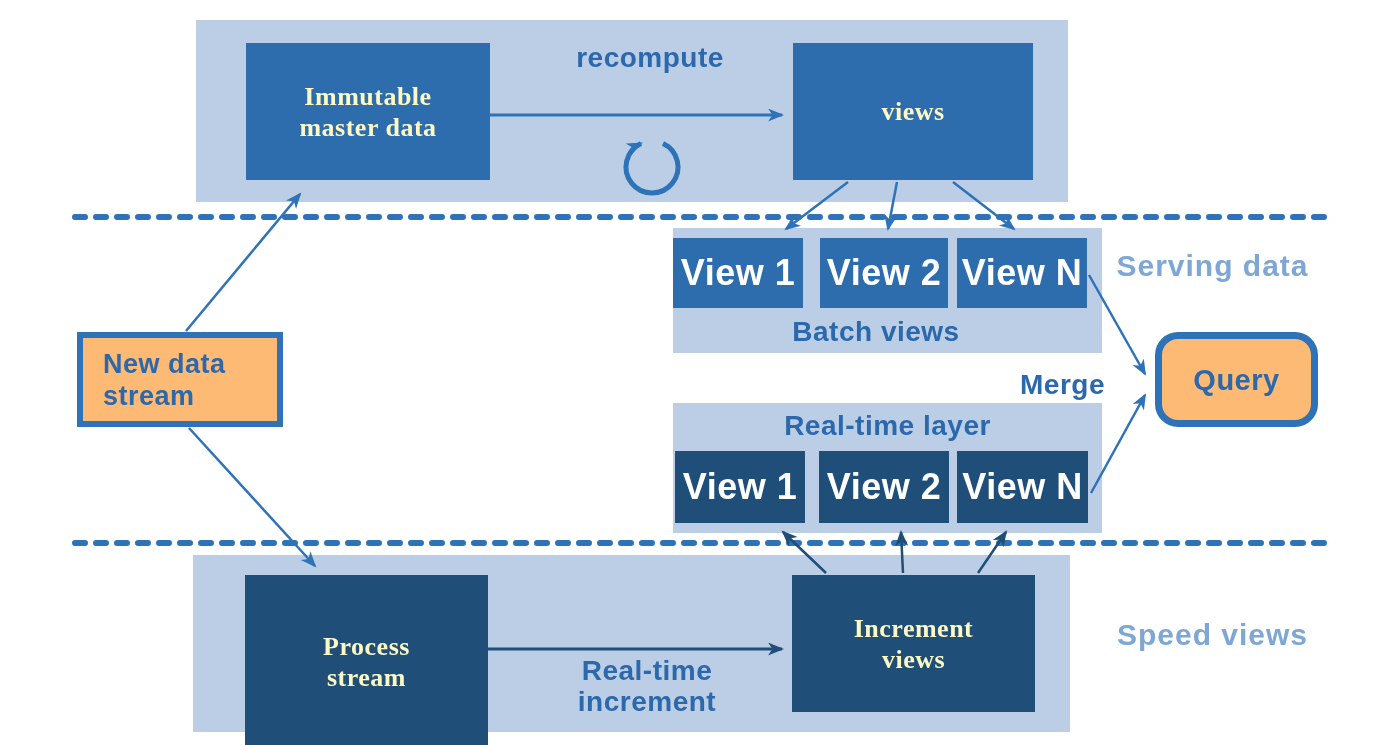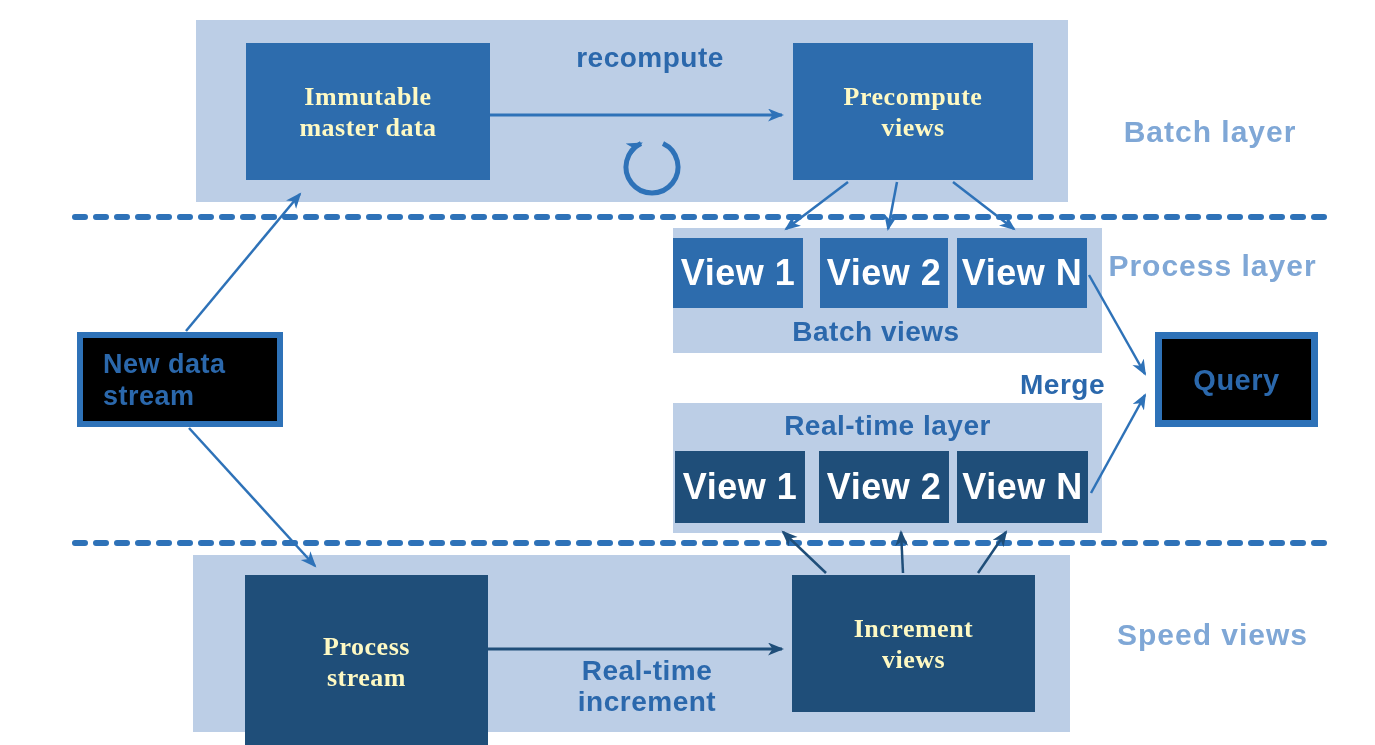--- a/index.html
+++ b/index.html
@@ -11,21 +11,21 @@
   .overlay{position:absolute;left:0;top:0;z-index:2;}
   .node{
     position:absolute;z-index:3;display:flex;flex-direction:column;
     align-items:center;justify-content:center;text-align:center;
     color:#fef9c3;font-size:26px;line-height:31px;letter-spacing:.5px;font-family:Liberation Serif, serif;
   }
   .node.medium{background:var(--box-medium);}
   .node.dark{background:var(--box-dark);}
   .outline-node{
     position:absolute;z-index:3;display:flex;flex-direction:column;justify-content:center;
-    background:#000000;border:6px solid var(--accent);box-sizing:border-box;
+    background:#fdba74;border:6px solid var(--accent);box-sizing:border-box;
     color:var(--caption);font-size:27px;line-height:32px;letter-spacing:.5px;
   }
   .outline-node.left{align-items:flex-start;padding-left:20px;text-align:left;}
   .outline-node.center{align-items:center;text-align:center;font-size:29px;border-width:7px;}
   .view-box{
     position:absolute;z-index:3;display:flex;align-items:center;justify-content:center;
     color:#ffffff;font-size:36px;letter-spacing:.5px;
   }
   .view-box.medium{background:var(--box-medium);}
   .view-box.dark{background:var(--box-dark);}
@@ -86,46 +86,44 @@
   <div class="node medium" style="left:246px;top:43px;width:244px;height:137px;">
     <span>Immutable</span>
     <span>master data</span>
   </div>
 
   <div class="caption" style="left:540px;top:42px;width:220px;">
     <div>recompute</div>
   </div>
 
   <div class="node medium" style="left:793px;top:43px;width:240px;height:137px;">
-    <span>Precompute</span>
     <span>views</span>
   </div>
 
-  <div class="layer-label" style="left:1085px;top:115px;width:250px;">Batch layer</div>
 
   <div class="view-box medium" style="left:673px;top:238px;width:130px;height:70px;">View 1</div>
   <div class="view-box medium" style="left:820px;top:238px;width:128px;height:70px;">View 2</div>
   <div class="view-box medium" style="left:957px;top:238px;width:130px;height:70px;">View N</div>
   <div class="caption" style="left:673px;top:316px;width:406px;">Batch views</div>
 
-  <div class="layer-label" style="left:1090px;top:249px;width:245px;">Process layer</div>
+  <div class="layer-label" style="left:1090px;top:249px;width:245px;">Serving data</div>
 
   <div class="caption" style="left:673px;top:410px;width:429px;">Real-time layer</div>
   <div class="view-box dark" style="left:675px;top:451px;width:130px;height:72px;">View 1</div>
   <div class="view-box dark" style="left:819px;top:451px;width:130px;height:72px;">View 2</div>
   <div class="view-box dark" style="left:957px;top:451px;width:131px;height:72px;">View N</div>
 
   <div class="outline-node left" style="left:77px;top:332px;width:206px;height:95px;">
     <span>New data</span>
     <span>stream</span>
   </div>
 
   <div class="caption right" style="left:1020px;top:369px;width:110px;">Merge</div>
 
-  <div class="outline-node center" style="left:1155px;top:332px;width:163px;height:95px;">
+  <div class="outline-node center" style="left:1155px;top:332px;width:163px;height:95px;border-radius:23px;">
     <span>Query</span>
   </div>
 
   <div class="node dark" style="left:245px;top:575px;width:243px;height:174px;">
     <span>Process</span>
     <span>stream</span>
   </div>
 
   <div class="caption" style="left:537px;top:655px;width:220px;">
     <div>Real-time</div>

